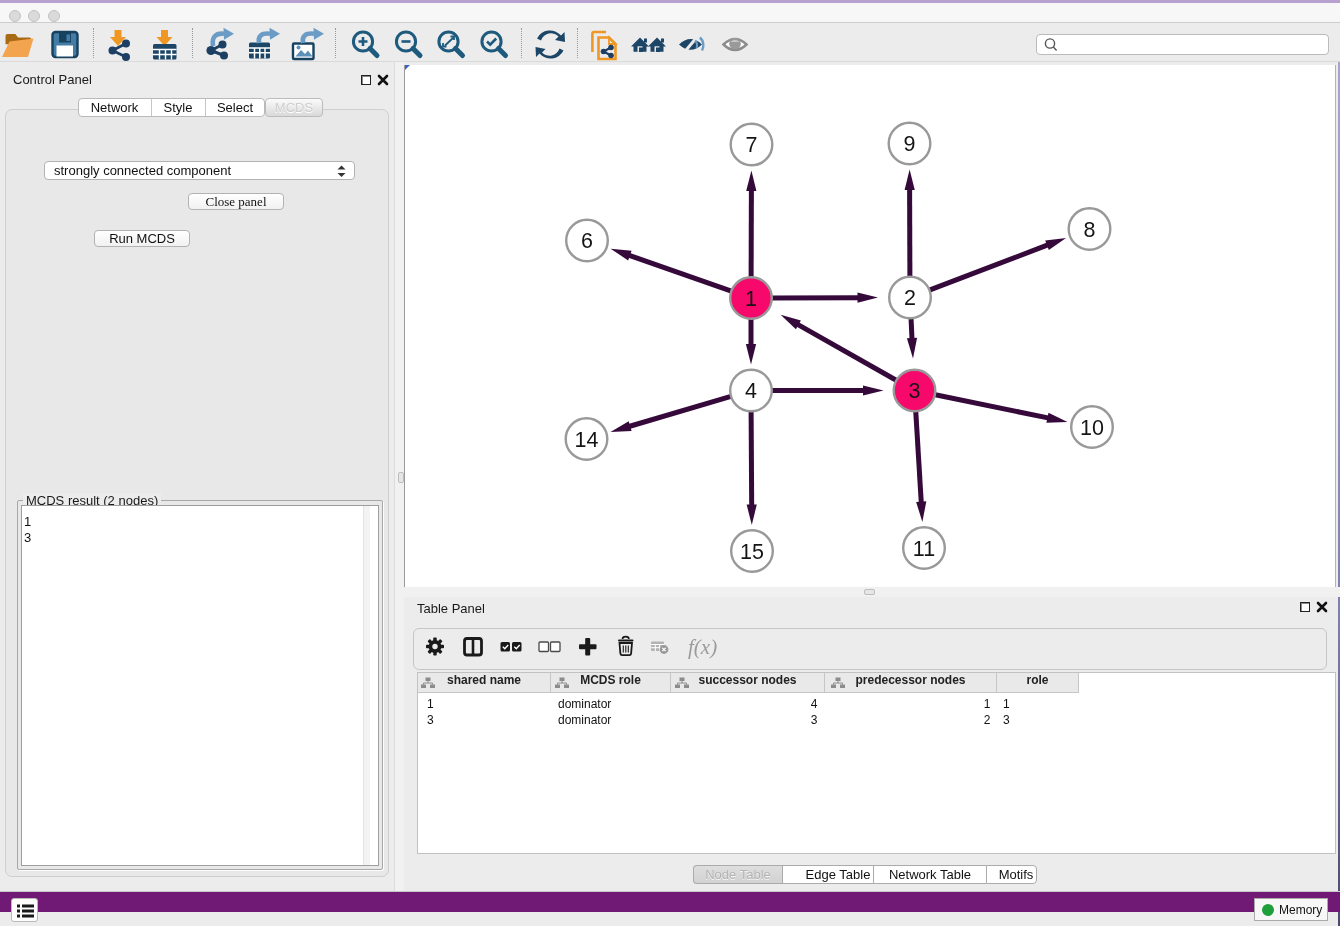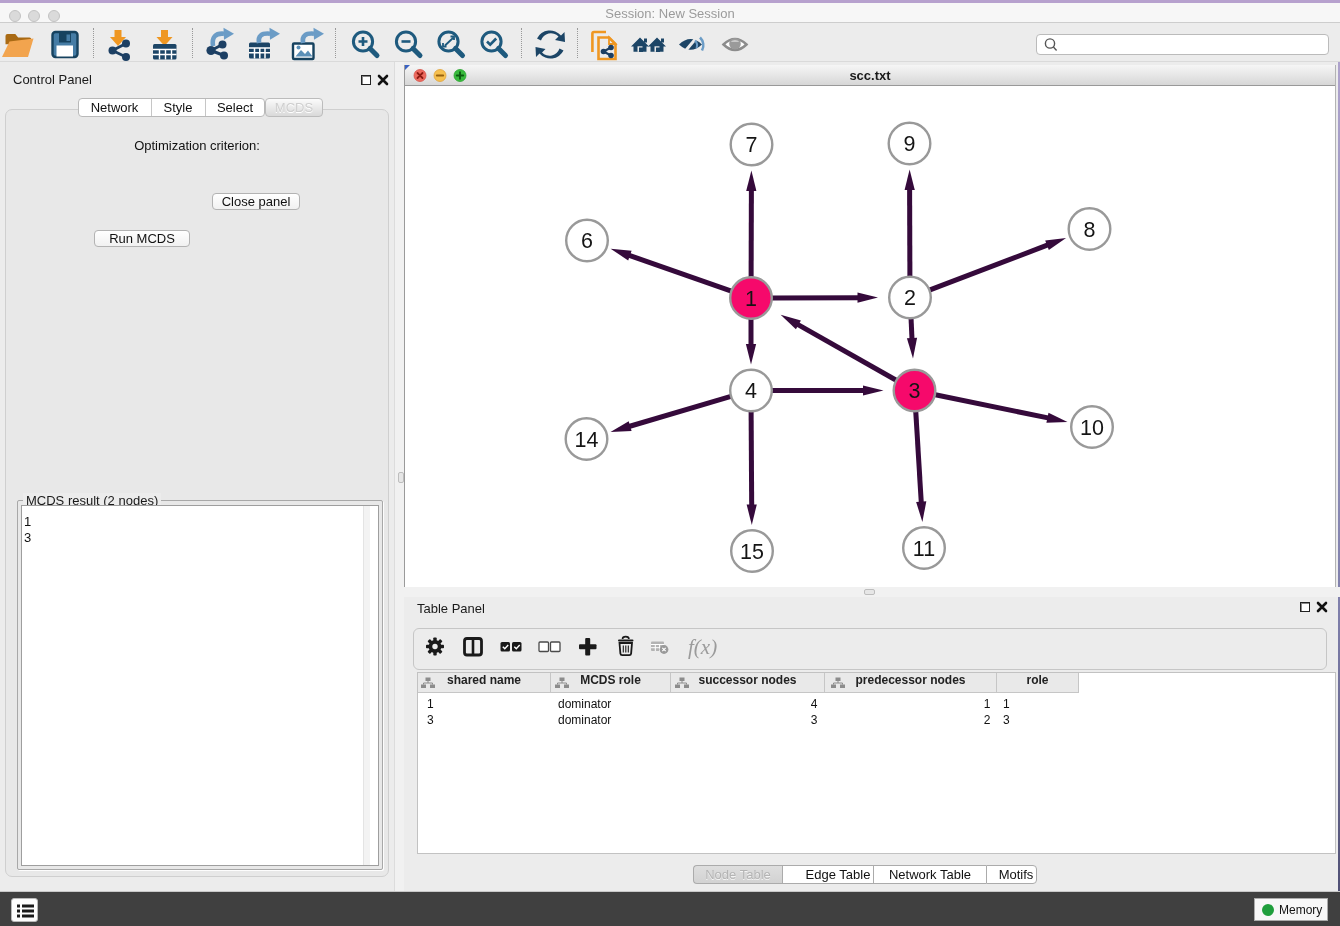--- a/index.html
+++ b/index.html
@@ -35,33 +35,32 @@
   .nettitletxt { position:absolute; width:100%; top:3px; text-align:center; font-size:13px; font-weight:bold; color:#1a1a1a; }
   .hdivider { left:404px; top:587px; width:936px; height:10px; background:#f1f1f1; }
   .hhandle { position:absolute; left:460px; top:2px; width:11px; height:6px; background:#e6e6e6; border:1px solid #bdbdbd; border-radius:2px; }
   .tablepanel { left:404px; top:597px; width:932px; height:294px; background:#ececec; }
   .tbtoolbar { position:absolute; left:9px; top:31px; width:914px; height:42px; border:1px solid #c6c6c6; border-radius:6px; }
   .tblarea { position:absolute; left:13px; top:75px; width:919px; height:182px; background:#fff; border:1px solid #c2c2c2; }
   .thead { position:absolute; left:0; top:0; height:20px; background:#e9e9e9; border-right:1px solid #c6c6c6; border-bottom:1px solid #c6c6c6; font-size:12px; color:#222; text-align:center;font-weight:bold; }
   .trowtxt { position:absolute; font-size:12px; color:#111; height:16px; line-height:16px; }
   .bottomtabs { position:absolute; top:268px; height:19px; font-size:13px; }
   .btab { position:absolute; top:0; height:19px; line-height:18px; text-align:center; background:#fff; border-top:1px solid #ababab; border-bottom:1px solid #ababab; color:#111; }
-  .statusbar { left:0; top:891px; width:1340px; height:35px; background:#404040; border-top:1px solid #c8c8c8; }
+  .statusbar { left:0; top:891px; width:1340px; height:21px; background:#701a75; border-top:1px solid #c8c8c8; }
   .listbtn { position:absolute; left:11px; top:6px; width:27px; height:24px; background:#fdfdfd; border:1px solid #b9b9b9; border-radius:3px; }
   .membtn { position:absolute; left:1254px; top:6px; width:74px; height:23px; background:#f7f7f7; border:1px solid #ababab; }
 </style>
 </head>
 <body>
 <div class="abs purpletop"></div>
 <div class="abs purpleright"></div>
 <div class="abs titlebar">
   <div class="tl" style="left:9px;"></div>
   <div class="tl" style="left:28px;"></div>
   <div class="tl" style="left:48px;"></div>
-  <div class="wintitle">Session: New Session</div>
 </div>
 <div class="abs toolbar">
   <div class="searchbox"></div>
   <div class="tsep" style="left:93px;"></div>
   <div class="tsep" style="left:192px;"></div>
   <div class="tsep" style="left:335px;"></div>
   <div class="tsep" style="left:521px;"></div>
   <div class="tsep" style="left:577px;"></div>
   <svg width="1340" height="39" style="position:absolute;left:0;top:0;">
 
@@ -179,23 +178,28 @@
     <path d="M3,3 L11,11 M11,3 L3,11" stroke="#111" stroke-width="2.6" stroke-linecap="round"></path>
   </svg>
   <div class="card"></div>
   <div class="tabwhite"></div>
   <div class="tabdiv" style="left:151px;"></div>
   <div class="tabdiv" style="left:205px;"></div>
   <div class="tabtxt" style="left:78px;width:73px;">Network</div>
   <div class="tabtxt" style="left:151px;width:54px;">Style</div>
   <div class="tabtxt" style="left:205px;width:60px;">Select</div>
   <div class="tabmcds">MCDS</div>
-  <div style="position:absolute;left:0;top:76px;width:394px;text-align:center;font-size:13px;color:#111;">Optimization criterion:</div>
+  <div class="combo">strongly connected component
+    <svg style="position:absolute;right:7px;top:3px;" width="11" height="13">
+      <path d="M1.5,4.5 L5.5,0.5 L9.5,4.5 Z" fill="#333"></path>
+      <path d="M1.5,8 L5.5,12 L9.5,8 Z" fill="#333"></path>
+    </svg>
+  </div>
   <div class="btn" style="left:94px;width:96px;margin-top:37px;">Run MCDS</div>
-  <div class="btn" style="left:212px;width:88px;">Close panel</div>
+  <div class="btn" style="left:188px;width:96px;font-family:Liberation Serif, serif;">Close panel</div>
   <div class="fieldset"></div>
   <div class="fieldlabel">MCDS result (2 nodes)</div>
   <div class="resultbox">
     <div style="position:absolute;left:2px;top:8px;font-size:13px;line-height:16px;color:#111;">1<br>3</div>
   </div>
   <div class="scrolltrack"></div>
 </div>
 <div class="abs vdivider">
     <div class="vhandle"></div>
   </div>
@@ -245,31 +249,20 @@
 <text x="750" y="398.0" font-size="21.5" fill="#151515" text-anchor="middle" font-family="Liberation Sans, sans-serif">4</text>
 <text x="586" y="248.0" font-size="21.5" fill="#151515" text-anchor="middle" font-family="Liberation Sans, sans-serif">6</text>
 <text x="750.5" y="152.0" font-size="21.5" fill="#151515" text-anchor="middle" font-family="Liberation Sans, sans-serif">7</text>
 <text x="1088.5" y="236.5" font-size="21.5" fill="#151515" text-anchor="middle" font-family="Liberation Sans, sans-serif">8</text>
 <text x="908.5" y="151.0" font-size="21.5" fill="#151515" text-anchor="middle" font-family="Liberation Sans, sans-serif">9</text>
 <text x="1091" y="434.5" font-size="21.5" fill="#151515" text-anchor="middle" font-family="Liberation Sans, sans-serif">10</text>
 <text x="923" y="555.5" font-size="21.5" fill="#151515" text-anchor="middle" font-family="Liberation Sans, sans-serif">11</text>
 <text x="585.5" y="446.5" font-size="21.5" fill="#151515" text-anchor="middle" font-family="Liberation Sans, sans-serif">14</text>
 <text x="751" y="558.5" font-size="21.5" fill="#151515" text-anchor="middle" font-family="Liberation Sans, sans-serif">15</text>
   </svg>
-  <div class="nettitle">
-    <svg style="position:absolute;left:8px;top:4px;" width="70" height="14">
-      <circle cx="7" cy="6.5" r="6" fill="#ed6a5e" stroke="#d55249" stroke-width="0.8"></circle>
-      <path d="M4.5,4 l5,5 M9.5,4 l-5,5" stroke="#8e1a12" stroke-width="1.8" stroke-linecap="round"></path>
-      <circle cx="27" cy="6.5" r="6" fill="#f6c04f" stroke="#dfa33b" stroke-width="0.8"></circle>
-      <path d="M23.8,6.5 h6.4" stroke="#96610e" stroke-width="1.9" stroke-linecap="round"></path>
-      <circle cx="47" cy="6.5" r="6" fill="#38ba3d" stroke="#27a32e" stroke-width="0.8"></circle>
-      <path d="M43.8,6.5 h6.4 M47,3.3 v6.4" stroke="#0b5c10" stroke-width="1.9" stroke-linecap="round"></path>
-    </svg>
-    <div class="nettitletxt">scc.txt</div>
-  </div>
   <div style="position:absolute;left:0;top:0;width:0;height:0;border-left:5px solid #3a62c4;border-bottom:5px solid transparent;"></div>
 </div>
 <div class="abs hdivider">
     <div class="hhandle"></div>
   </div>
 <div class="abs tablepanel">
   <div class="paneltitle" style="position:absolute;left:13px;top:4px;">Table Panel</div>
   <div class="floatbtn" style="left:896px;top:5px;"></div>
   <svg style="position:absolute;left:911px;top:3px;" width="14" height="14">
     <path d="M3,3 L11,11 M11,3 L3,11" stroke="#111" stroke-width="2.6" stroke-linecap="round"></path>

